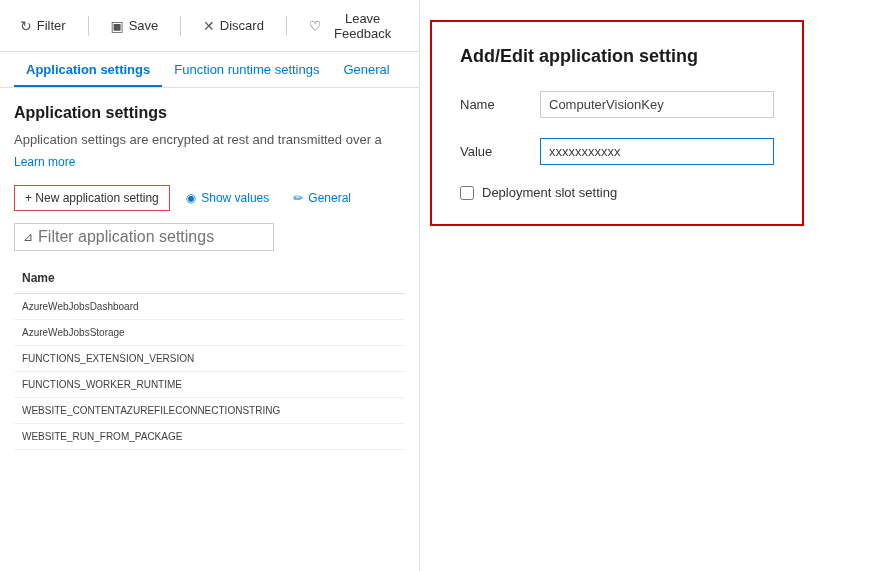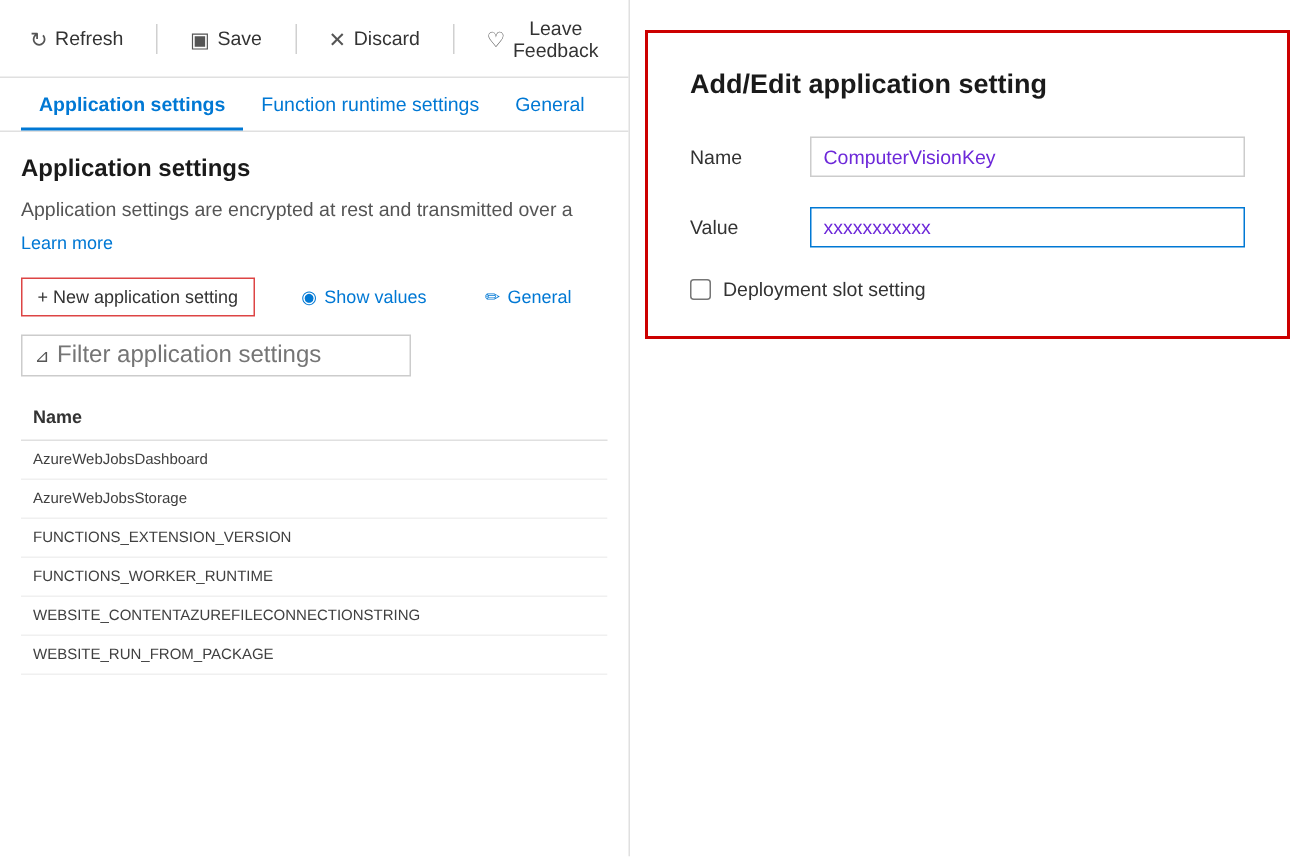--- a/index.html
+++ b/index.html
@@ -88,21 +88,21 @@
       color: #0078d4;
       font-size: 12px;
       text-decoration: none;
       cursor: pointer;
     }
 
     
     .action-row {
       display: flex;
       align-items: center;
-      gap: 23px;
+      gap: 8px;
       margin-top: 16px;
       margin-bottom: 12px;
     }
     .new-setting-btn {
       display: flex;
       align-items: center;
       gap: 5px;
       border: 1px solid #d44;
       background: #fff;
       color: #333;
@@ -168,21 +168,21 @@
       font-size: 10px;
       color: #404040;
       white-space: nowrap;
       overflow: hidden;
       text-overflow: ellipsis;
     }
     .dialog {
       position: absolute;
       top: 20px;
       left: 430px;
-      width: 430px;
+      width: 374px;
       background: #fff;
       border: 2px solid #c00;
       padding: 24px 28px;
       pointer-events: all;
     }
     .dialog-title {
       font-size: 18px;
       font-weight: 600;
       margin-bottom: 24px;
       color: #1a1a1a;
@@ -198,21 +198,21 @@
       width: 80px;
       flex-shrink: 0;
       color: #333;
     }
     .form-input {
       flex: 1;
       border: 1px solid #0078d4;
       padding: 5px 8px;
       font-size: 13px;
       outline: none;
-      color: #6d28d9;
+      color: #404040;
     }
     .form-input-name {
       background: #fff;
       border: 1px solid #ccc;
     }
     .checkbox-row {
       display: flex;
       align-items: center;
       gap: 8px;
       margin-top: 20px;
@@ -234,21 +234,21 @@
     }
   </style>
 </head>
 <body>
 
 <div class="left-panel">
 
   <div class="toolbar">
     <button class="toolbar-btn">
       <span class="icon-char">↻</span>
-      <span>Refresh</span>
+      <span>Filter</span>
     </button>
     <div class="toolbar-divider"></div>
     <button class="toolbar-btn">
       <span class="icon-char">▣</span>
       <span>Save</span>
     </button>
     <div class="toolbar-divider"></div>
     <button class="toolbar-btn">
       <span class="icon-char">✕</span>
       <span>Discard</span>

